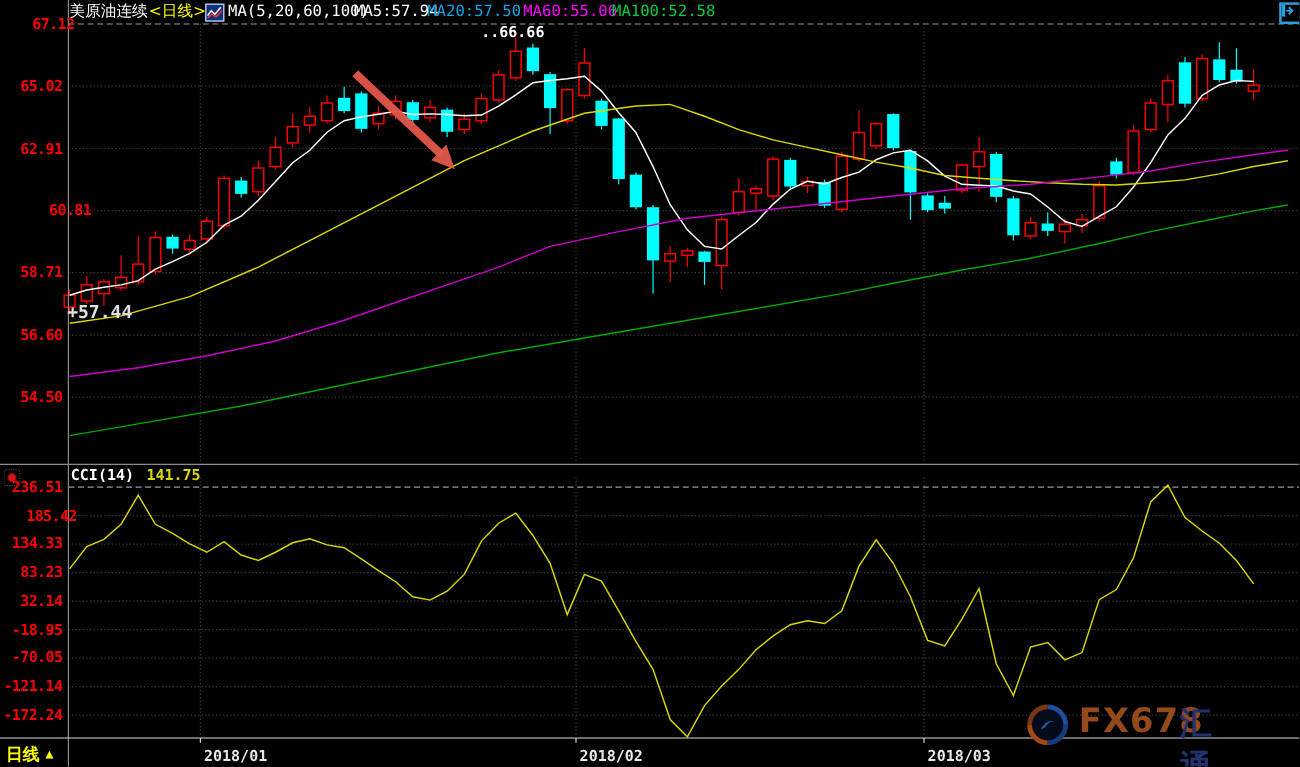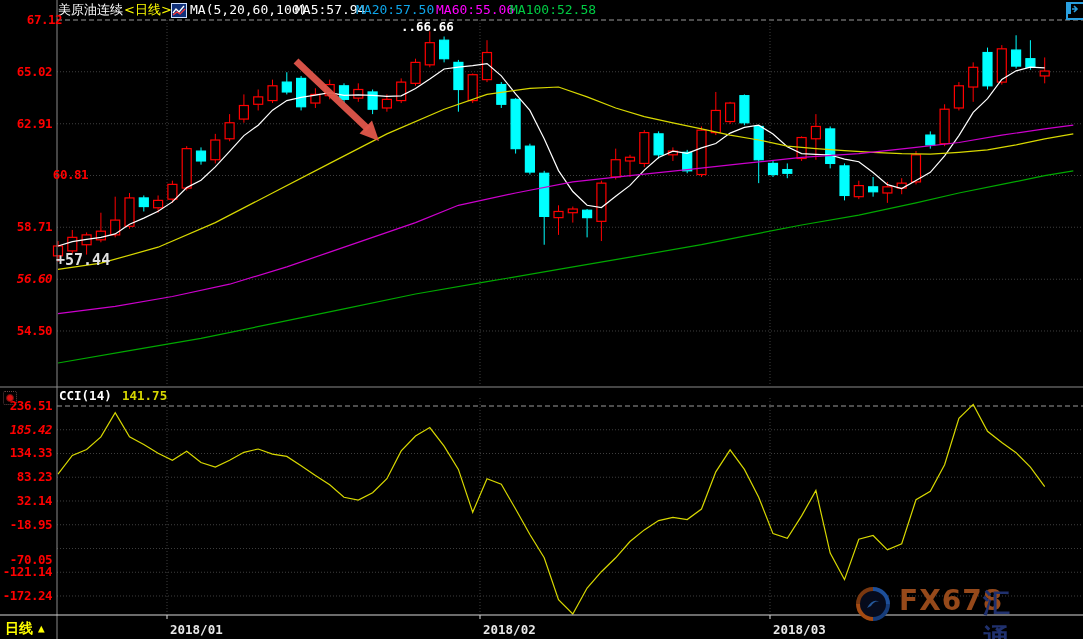--- a/index.html
+++ b/index.html
@@ -230,31 +230,31 @@
   <div class="abs cci-hdr mono" style="left:59px;color:#ffffff;">CCI(14)</div>
   <div class="abs cci-hdr mono" style="left:122px;color:#d8d800;">141.75</div>
 
   <div class="abs mono" id="start-label" style="font-size: 15px; font-weight: bold; left: 56px; top: 251px; color: rgb(224, 224, 224);">+57.44</div>
   <div class="abs mono" id="peak-label" style="font-size: 12.5px; font-weight: bold; left: 401px; top: 19px; color: rgb(255, 255, 255);">..66.66</div>
 
   <div id="labels-layer">
       <div class="abs axis-label mono" style="left: 0px; top: 13px; padding-left: 10px;">67.12</div>
       <div class="abs axis-label mono" style="left: 0px; top: 64.7503px;">65.02</div>
       <div class="abs axis-label mono" style="left: 0px; top: 116.747px;">62.91</div>
-      <div class="abs axis-label mono" style="left: 16px; top: 168.497px; padding-left: 20px;">60.81</div>
+      <div class="abs axis-label mono" style="left: 4px; top: 168.497px; padding-left: 20px;">60.81</div>
       <div class="abs axis-label mono" style="left: 0px; top: 220.248px;">58.71</div>
-      <div class="abs axis-label mono" style="left: 0px; top: 272.244px; font-style: italic;">56.60</div>
+      <div class="abs axis-label mono" style="left: 0px; top: 272.244px;">56.60</div>
       <div class="abs axis-label mono" style="left: 0px; top: 323.995px;">54.50</div>
       <div class="abs axis-label mono" style="left: 0px; top: 399px;">236.51</div>
-      <div class="abs axis-label mono" style="left: 0px; top: 422.747px; font-style: italic;">185.42</div>
+      <div class="abs axis-label mono" style="left: 12px; top: 422.747px;">185.42</div>
       <div class="abs axis-label mono" style="left: 0px; top: 446.493px;">134.33</div>
       <div class="abs axis-label mono" style="left: 0px; top: 470.245px;">83.23</div>
       <div class="abs axis-label mono" style="left: 0px; top: 493.991px;">32.14</div>
       <div class="abs axis-label mono" style="left: 0px; top: 517.738px;">-18.95</div>
-      <div class="abs axis-label mono" style="left: 0px; top: 541.489px; margin-top: 12px;">-70.05</div>
+      <div class="abs axis-label mono" style="left: 0px; top: 541.489px;">-70.05</div>
       <div class="abs axis-label mono" style="left: 0px; top: 565.236px;">-121.14</div>
       <div class="abs axis-label mono" style="left: 0px; top: 588.987px;">-172.24</div>
       <div class="abs date-label mono" style="left: 170px; top: 623px;">2018/01</div>
       <div class="abs date-label mono" style="left: 483px; top: 623px;">2018/02</div>
       <div class="abs date-label mono" style="left: 773px; top: 623px;">2018/03</div>
     </div>
 
   <div class="abs cjk" style="left:5px;top:620px;font-size:14px;font-weight:bold;color:#ffff00;">日线</div>
   <div class="abs" style="left:38px;top:622px;font-size:11px;color:#ffff00;">▲</div>
 

